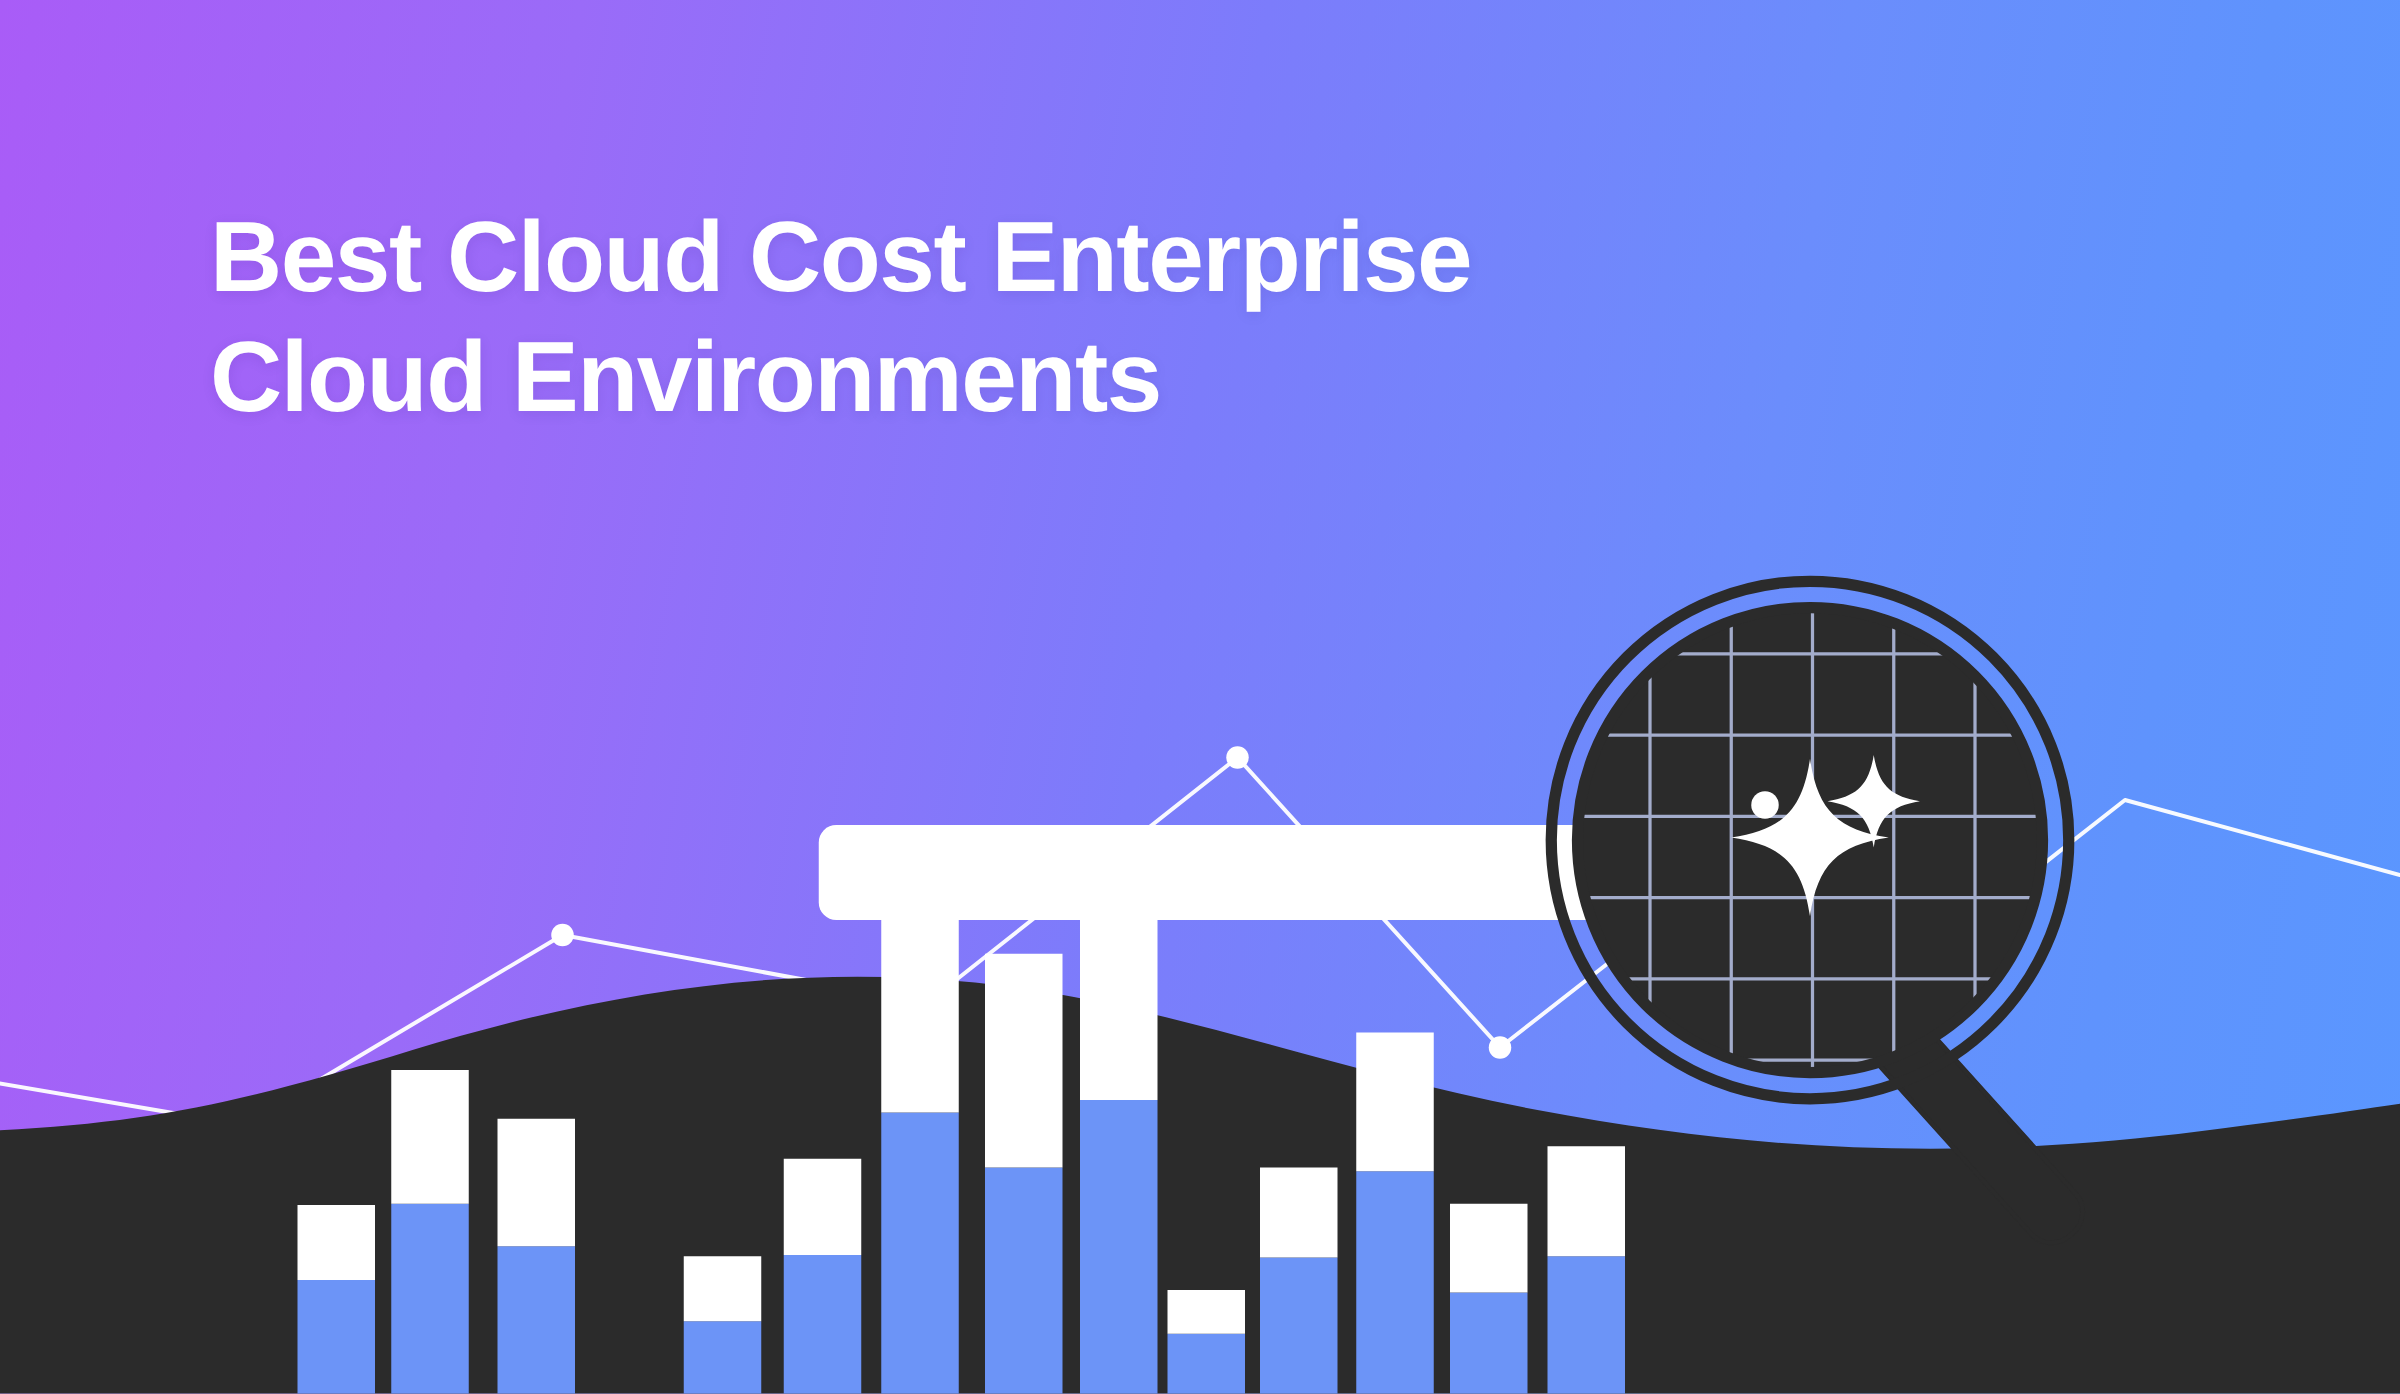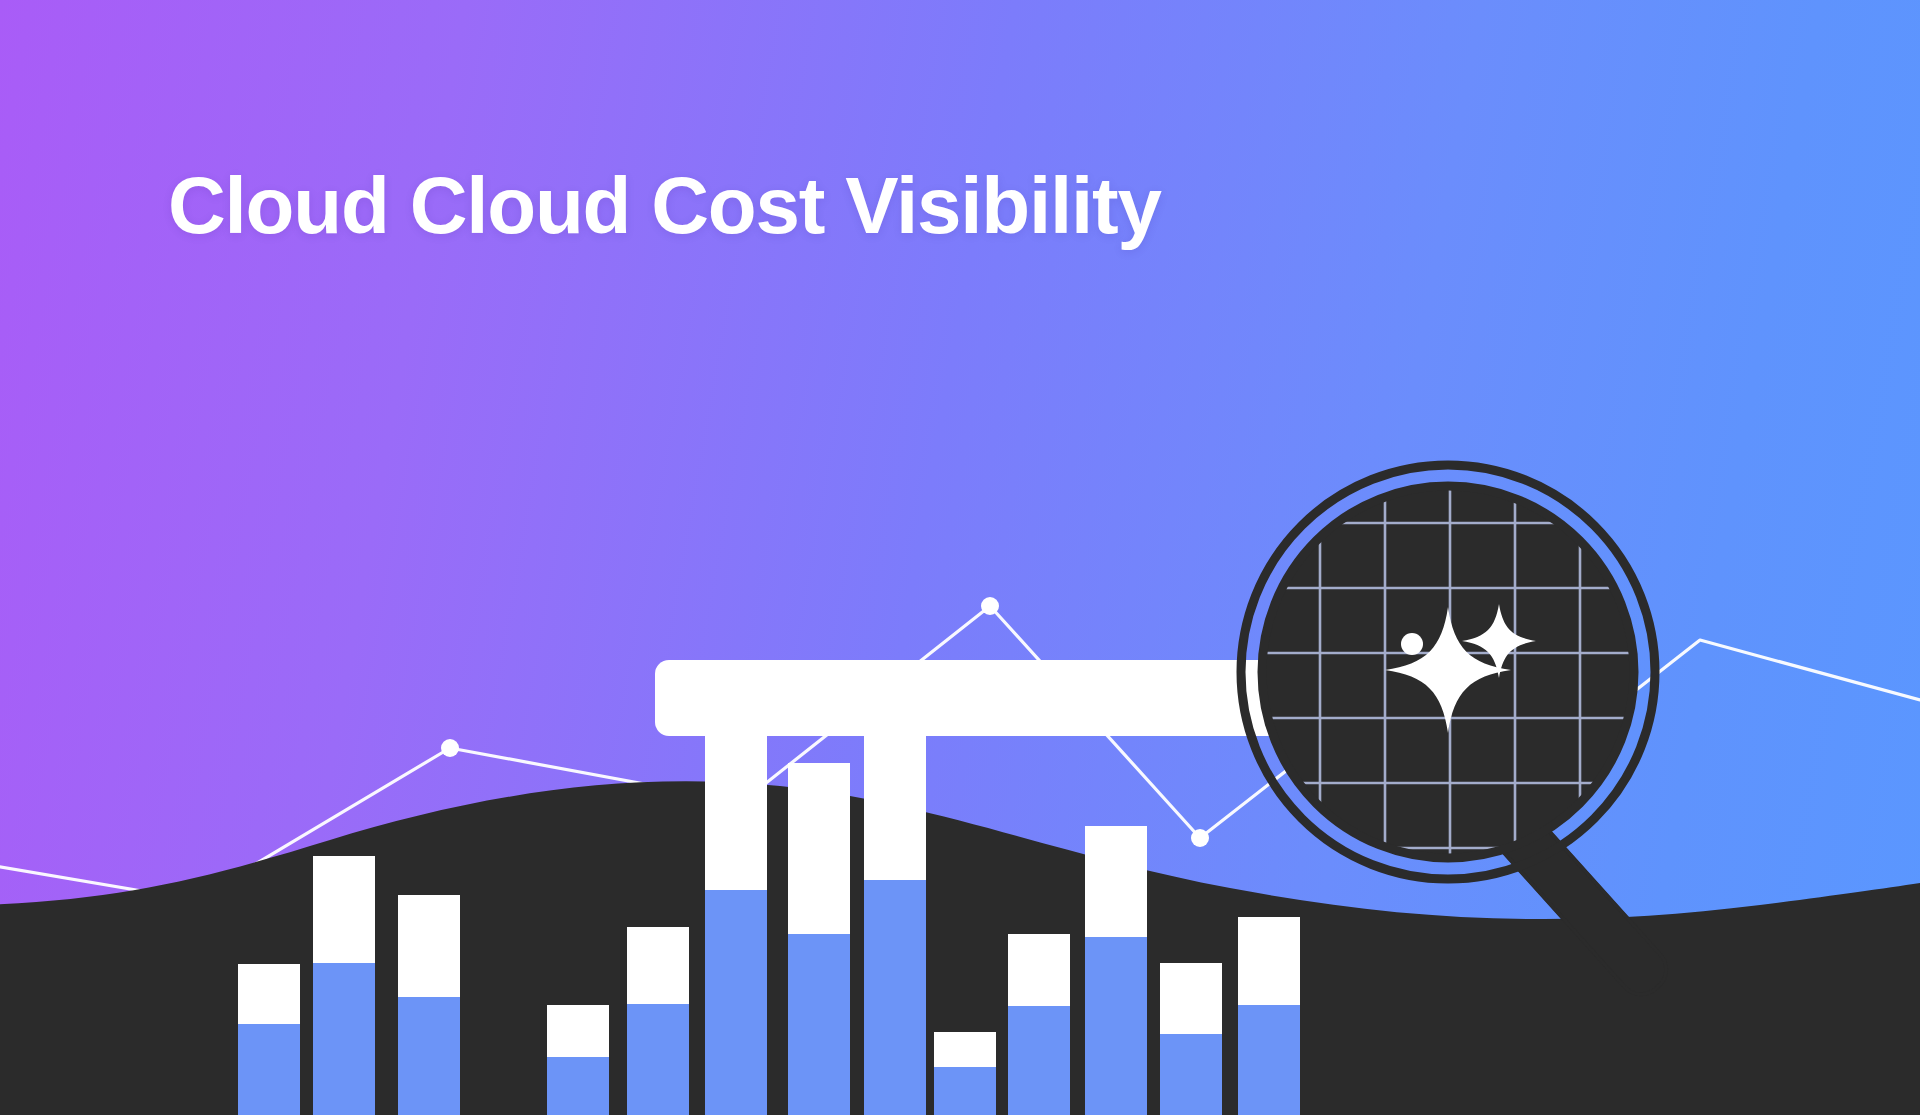--- a/index.html
+++ b/index.html
@@ -179,16 +179,17 @@
 
         <circle cx="1448" cy="672" r="186" fill="none" stroke="#2b2b2b" stroke-width="9"></circle>
 
         <circle cx="1448" cy="672" r="207" fill="none" stroke="#2b2b2b" stroke-width="9"></circle>
       </g>
 
     </g>
   </svg>
 
   <h1 class="headline">
-    <span class="ln">Cloud Cloud Cost Visibility</span>
+    <span class="ln">Best Cloud Cost Enterprise</span>
+    <span class="ln">Cloud Environments</span>
   </h1>
 
 </div>
 
 </body></html>

